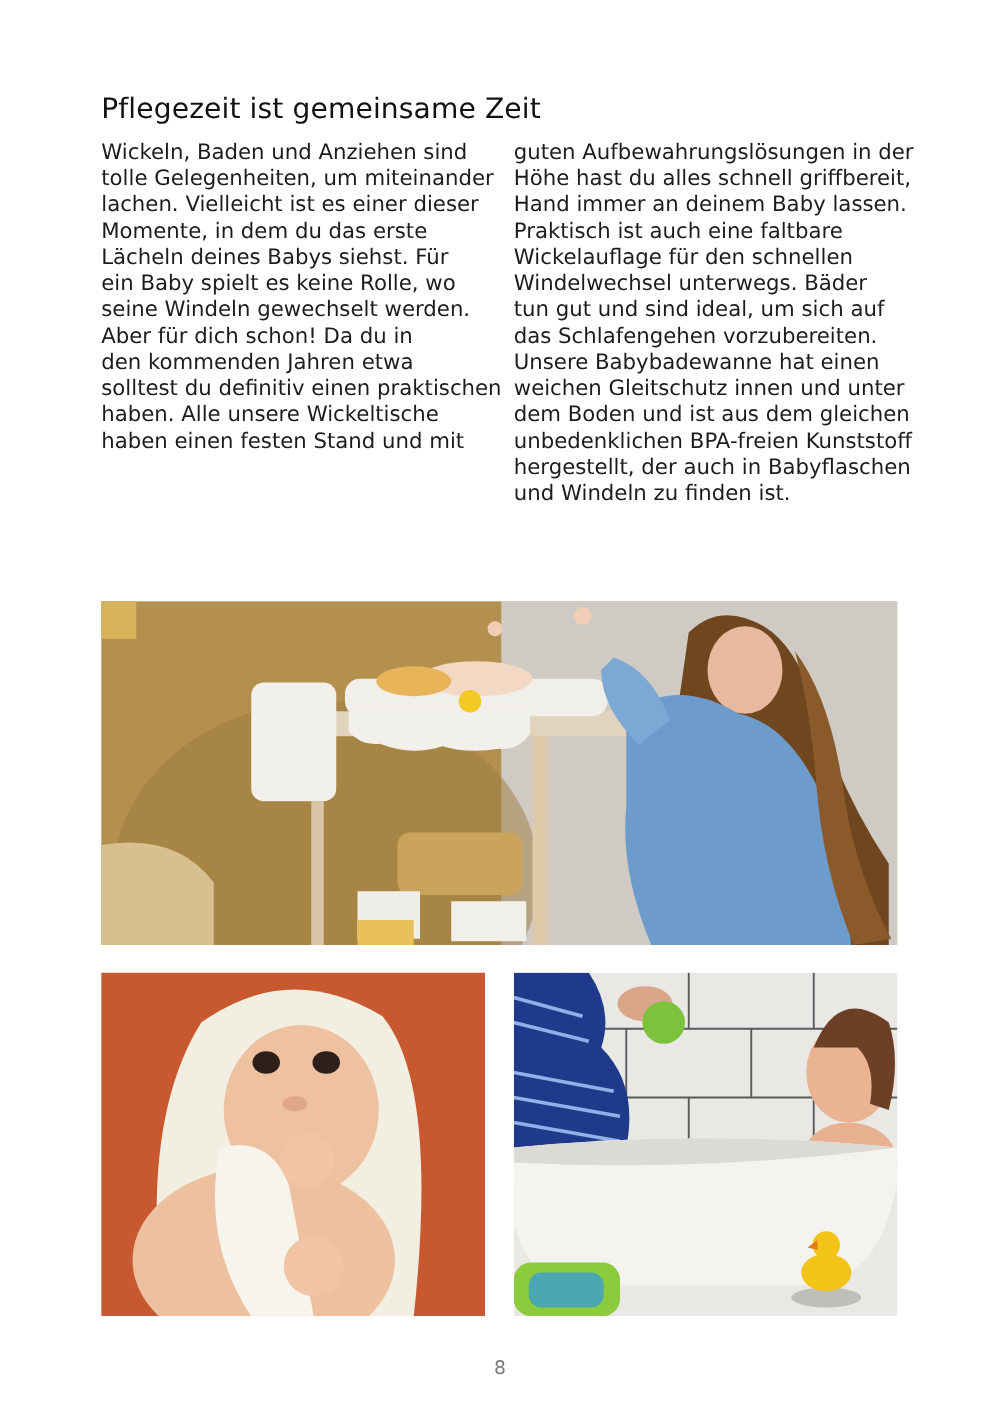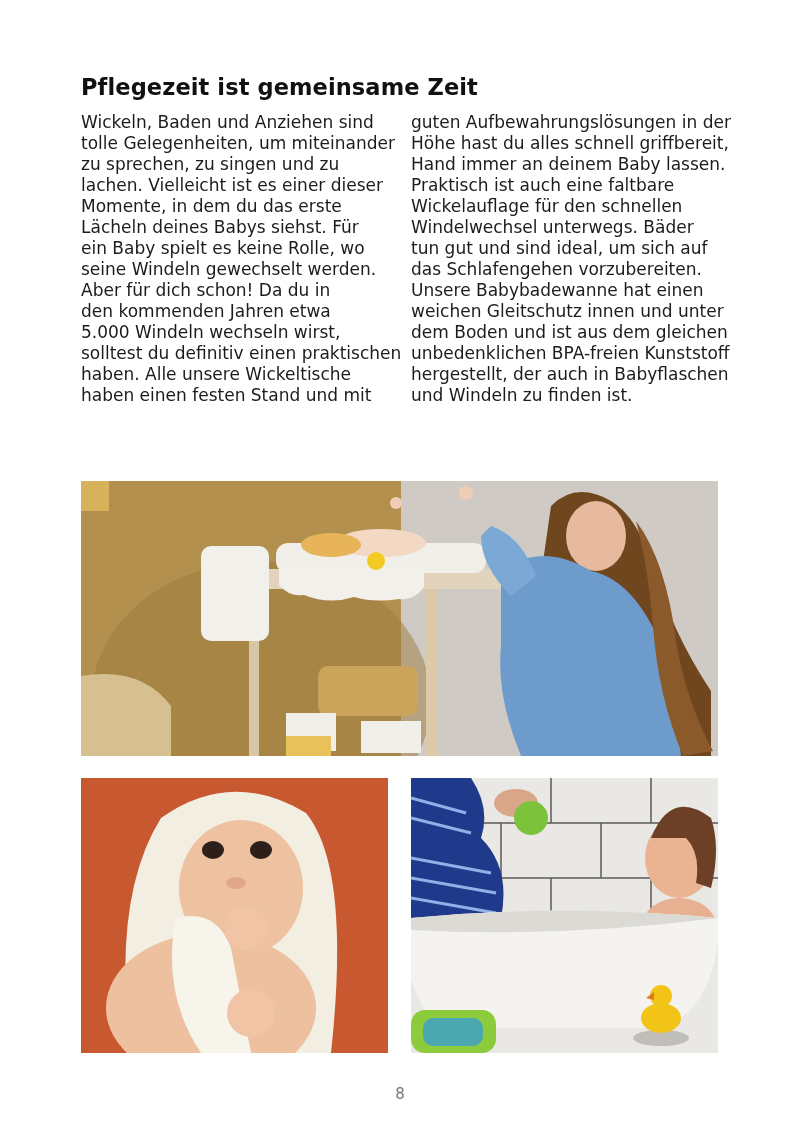--- a/index.html
+++ b/index.html
@@ -1,18 +1,18 @@
 <!DOCTYPE html>
 <html><head>
   <meta charset="utf-8">
   <style>
     html, body { margin: 0; padding: 0; background: #ffffff; }
     body { width: 800px; height: 1135px; position: relative; overflow: hidden;
            font-family: "DejaVu Sans", "Liberation Sans", sans-serif; color: #1a1a1a; }
-    .title { position: absolute; left: 81px; top: 74px; font-size: 22.5px; font-weight: bold;
+    .title { position: absolute; left: 81px; top: 74px; font-size: 22.5px; font-weight: normal;
              letter-spacing: 0.1px; color: #111; margin: 0; white-space: nowrap; }
     .col { position: absolute; top: 112px; width: 312px; font-size: 17px; line-height: 21px; color: #1c1c1c; }
     .col.left { left: 81px; }
     .col.right { left: 411px; }
     .col .line { display: block; white-space: nowrap; }
     .photo { position: absolute; overflow: hidden; }
     .photo.top { left: 81px; top: 481px; width: 637px; height: 275px; }
     .photo.bl { left: 81px; top: 778px; width: 307px; height: 275px; }
     .photo.br { left: 411px; top: 778px; width: 307px; height: 275px; }
     .page-number { position: absolute; left: 0; width: 800px; top: 1085px; text-align: center;
@@ -20,29 +20,27 @@
     svg { display: block; }
   </style>
 </head>
 <body>
 
 <h1 class="title">Pflegezeit ist gemeinsame Zeit</h1>
 
 <div class="col left">
   <span class="line">Wickeln, Baden und Anziehen sind</span>
   <span class="line">tolle Gelegenheiten, um miteinander</span>
-  <span class="line">zu sprechen, zu singen und zu</span>
   <span class="line">lachen. Vielleicht ist es einer dieser</span>
   <span class="line">Momente, in dem du das erste</span>
   <span class="line">Lächeln deines Babys siehst. Für</span>
   <span class="line">ein Baby spielt es keine Rolle, wo</span>
   <span class="line">seine Windeln gewechselt werden.</span>
   <span class="line">Aber für dich schon! Da du in</span>
   <span class="line">den kommenden Jahren etwa</span>
-  <span class="line">5.000 Windeln wechseln wirst,</span>
   <span class="line">solltest du definitiv einen praktischen</span>
   <span class="line">haben. Alle unsere Wickeltische</span>
   <span class="line">haben einen festen Stand und mit</span>
 </div>
 
 <div class="col right">
   <span class="line">guten Aufbewahrungslösungen in der</span>
   <span class="line">Höhe hast du alles schnell griffbereit,</span>
   <span class="line">Hand immer an deinem Baby lassen.</span>
   <span class="line">Praktisch ist auch eine faltbare</span>

